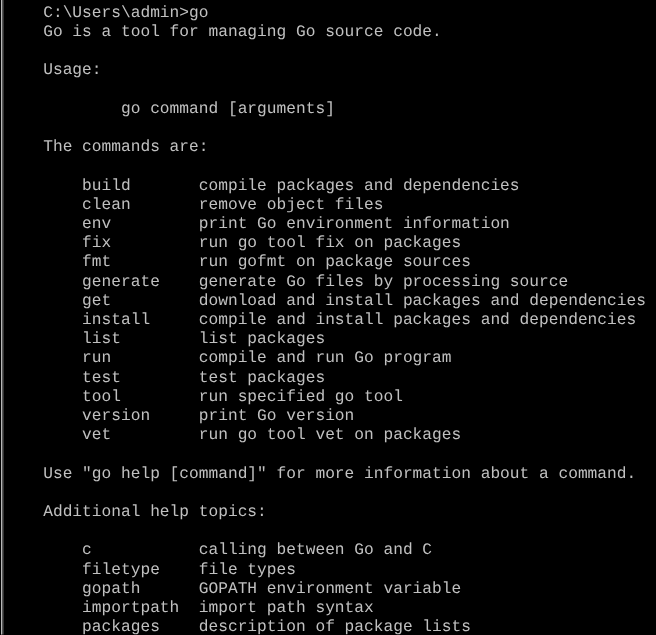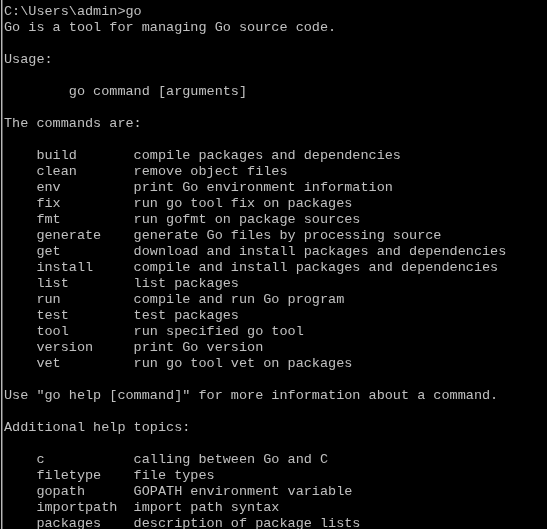--- a/index.html
+++ b/index.html
@@ -44,21 +44,21 @@
     background: transparent;
     font-family: "Liberation Mono", "DejaVu Sans Mono", monospace;
     font-size: 13.5px;
     line-height: 16px;
     letter-spacing: 0px;
     white-space: pre;
     font-weight: normal;
     -webkit-font-smoothing: none;
   }
   .blank-line { display: block; height: 16px; }
-  .line { display: block; height: 16px; }
+  .line { display: block; height: 16px; margin-left: 32px; }
 </style>
 </head>
 <body>
 
 <div id="console">
 
   <div id="left-edge"></div>
 
   <pre id="screen-text"><span class="line">C:\Users\admin&gt;go</span><span class="line">Go is a tool for managing Go source code.</span><span class="blank-line">&nbsp;</span><span class="line">Usage:</span><span class="blank-line">&nbsp;</span><span class="line">        go command [arguments]</span><span class="blank-line">&nbsp;</span><span class="line">The commands are:</span><span class="blank-line">&nbsp;</span><span class="line">    build       compile packages and dependencies</span><span class="line">    clean       remove object files</span><span class="line">    env         print Go environment information</span><span class="line">    fix         run go tool fix on packages</span><span class="line">    fmt         run gofmt on package sources</span><span class="line">    generate    generate Go files by processing source</span><span class="line">    get         download and install packages and dependencies</span><span class="line">    install     compile and install packages and dependencies</span><span class="line">    list        list packages</span><span class="line">    run         compile and run Go program</span><span class="line">    test        test packages</span><span class="line">    tool        run specified go tool</span><span class="line">    version     print Go version</span><span class="line">    vet         run go tool vet on packages</span><span class="blank-line">&nbsp;</span><span class="line">Use "go help [command]" for more information about a command.</span><span class="blank-line">&nbsp;</span><span class="line">Additional help topics:</span><span class="blank-line">&nbsp;</span><span class="line">    c           calling between Go and C</span><span class="line">    filetype    file types</span><span class="line">    gopath      GOPATH environment variable</span><span class="line">    importpath  import path syntax</span><span class="line">    packages    description of package lists</span></pre>
 

